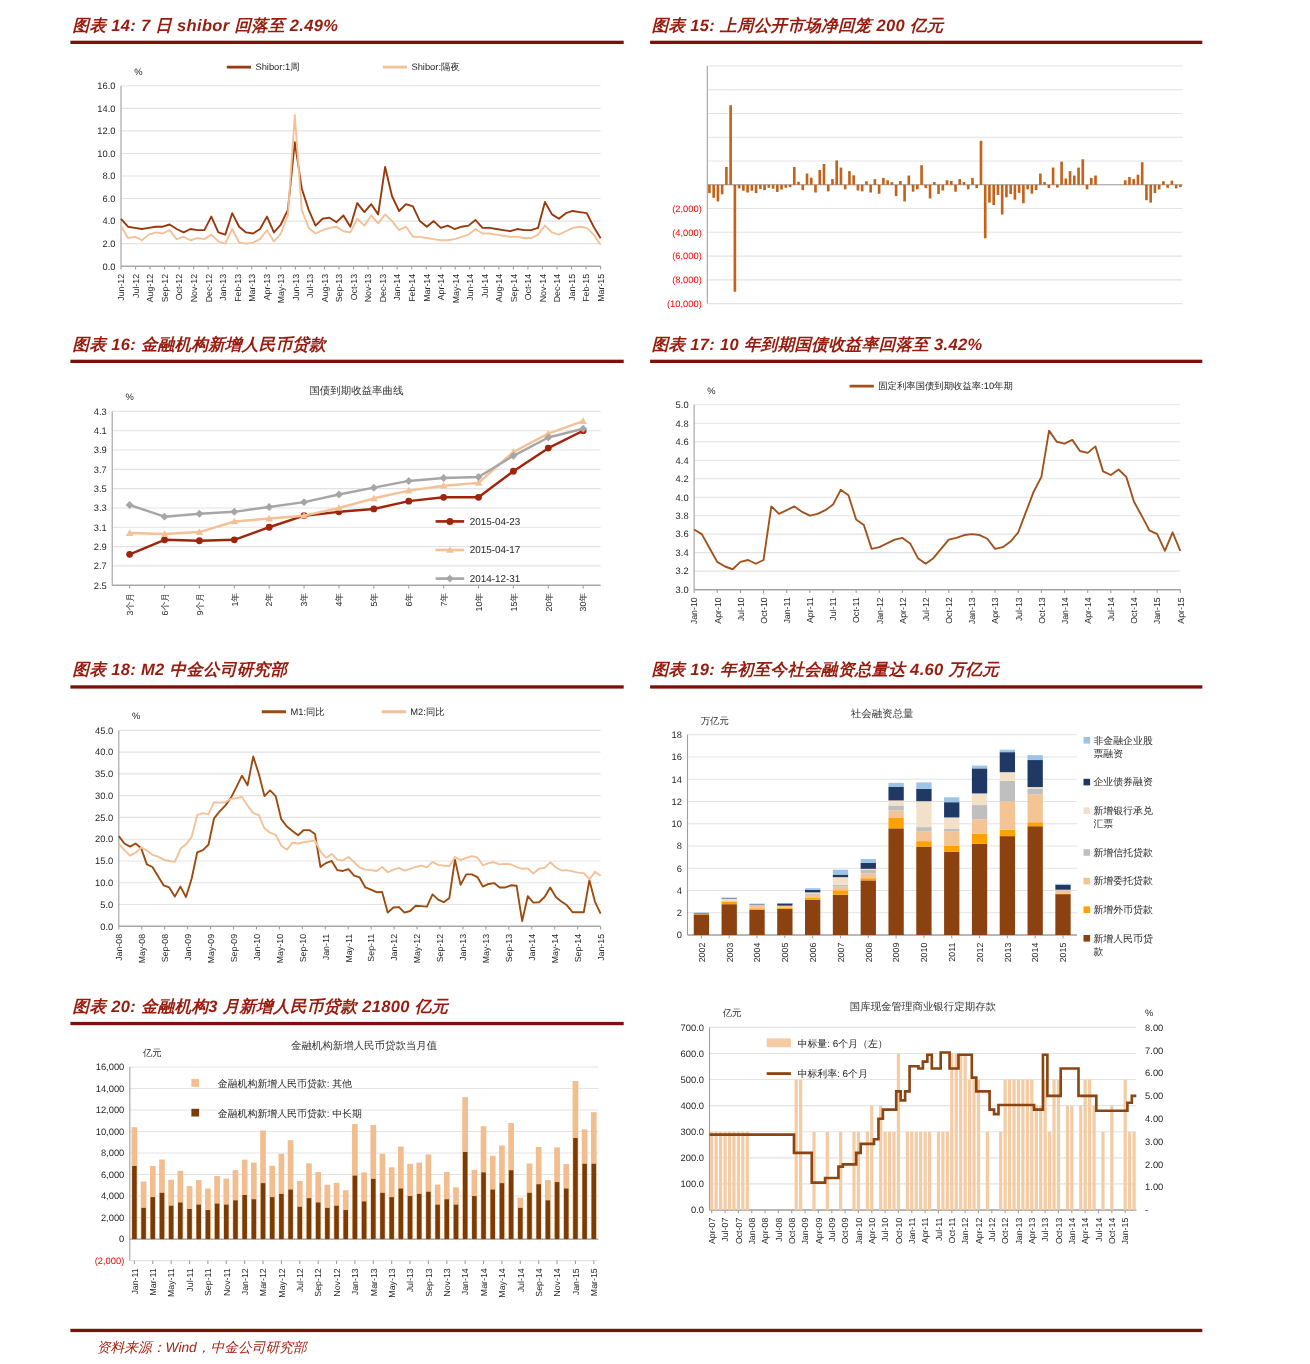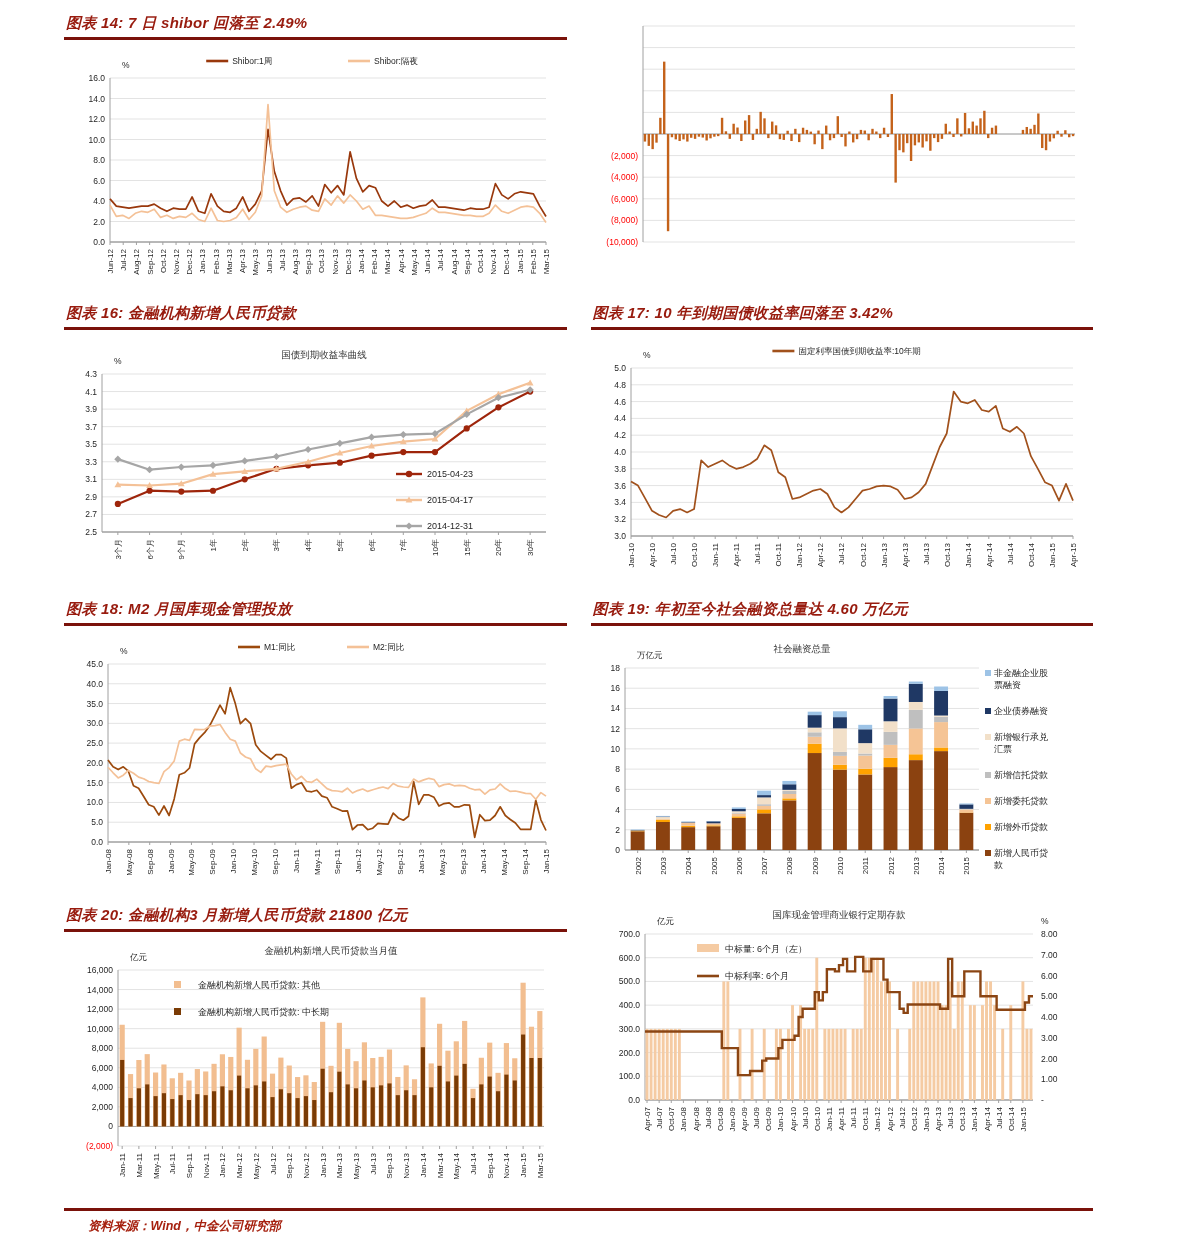--- a/index.html
+++ b/index.html
@@ -8,21 +8,21 @@
   .grid{display:grid;grid-template-columns:1fr 1fr;column-gap:24px;}
   .fig .ftitle{
     font-size:15px;font-weight:bold;font-style:italic;color:#981B0E;
     letter-spacing:.3px;padding:0 0 4px 2px;border-bottom:3px solid #7A120A;
     margin:10px 0 8px 0;white-space:nowrap;overflow:hidden;
   }
   .grid .fig:nth-child(1) .ftitle,.grid .fig:nth-child(2) .ftitle{margin-top:0;}
   .chart{width:100%;}
   .chart svg{display:block;}
   .footer{margin-top:6px;border-top:3px solid #7A120A;padding:5px 0 0 24px;}
-  .footer .src{font-size:12.5px;font-weight:bold;font-style:italic;color:#A6210F;}
+  .footer .src{font-size:12.5px;font-weight:normal;font-style:italic;color:#A6210F;}
 </style>
 </head>
 <body>
 
 <div class="page">
   <div class="grid">
     <div class="fig">
       <div class="ftitle">图表 14: 7 日 shibor 回落至 2.49%</div>
       <div class="chart">
           <svg width="492" height="246" viewBox="0 0 492 246" xmlns="http://www.w3.org/2000/svg">
@@ -118,20 +118,21 @@
             <polyline points="46.0,150.9 52.3,158.1 58.6,159.2 65.0,160.2 71.3,159.2 77.6,158.1 83.9,158.1 90.2,156.1 96.6,160.2 102.9,163.3 109.2,160.2 115.5,161.2 121.8,161.2 128.1,148.9 134.5,163.3 140.8,165.3 147.1,145.8 153.4,158.1 159.7,163.3 166.1,164.3 172.4,160.2 178.7,148.9 185.0,163.3 191.3,156.1 197.7,142.8 204.0,81.3 210.3,123.3 216.6,142.8 222.9,157.1 229.2,150.9 235.6,149.9 241.9,154.0 248.2,147.9 254.5,158.1 260.8,136.6 267.2,144.8 273.5,137.6 279.8,146.9 286.1,103.8 292.4,130.4 298.8,143.8 305.1,137.6 311.4,139.7 317.7,153.0 324.0,158.1 330.3,153.0 336.7,159.2 343.0,157.1 349.3,160.2 355.6,158.1 361.9,157.1 368.3,152.0 374.6,159.2 380.9,159.2 387.2,160.2 393.5,161.2 399.9,162.2 406.2,160.2 412.5,161.2 418.8,161.2 425.1,159.2 431.4,135.6 437.8,146.9 444.1,150.9 450.4,145.8 456.7,143.8 463.0,144.8 469.4,145.8 475.7,158.1 482.0,168.5" fill="none" stroke="#99380C" stroke-width="1.7" stroke-linejoin="round"></polyline>
             <polyline points="46.0,157.1 52.3,168.4 58.6,167.3 65.0,170.4 71.3,165.3 77.6,163.3 83.9,164.3 90.2,161.2 96.6,169.4 102.9,167.3 109.2,170.4 115.5,168.4 121.8,169.4 128.1,165.3 134.5,171.5 140.8,173.5 147.1,160.2 153.4,172.5 159.7,173.5 166.1,172.5 172.4,169.4 178.7,161.2 185.0,171.5 191.3,164.3 197.7,147.9 204.0,56.6 210.3,142.8 216.6,159.2 222.9,164.3 229.2,161.2 235.6,159.2 241.9,158.1 248.2,162.2 254.5,163.3 260.8,150.9 267.2,157.1 273.5,147.9 279.8,155.1 286.1,146.9 292.4,153.0 298.8,161.2 305.1,158.1 311.4,167.3 317.7,167.3 324.0,168.4 330.3,169.4 336.7,170.4 343.0,170.4 349.3,169.4 355.6,167.3 361.9,165.3 368.3,160.2 374.6,164.3 380.9,164.3 387.2,165.3 393.5,166.3 399.9,167.3 406.2,167.3 412.5,168.4 418.8,168.4 425.1,165.3 431.4,157.1 437.8,163.3 444.1,165.3 450.4,162.2 456.7,159.2 463.0,158.1 469.4,159.2 475.7,165.3 482.0,174.5" fill="none" stroke="#F4C197" stroke-width="1.7" stroke-linejoin="round"></polyline>
             <line x1="142.2" y1="13" x2="164.2" y2="13" stroke="#99380C" stroke-width="2.6"></line>
             <text x="168.2" y="16" font-size="8.5" fill="#262626">Shibor:1周</text>
             <line x1="284" y1="13" x2="306" y2="13" stroke="#F4C197" stroke-width="2.6"></line>
             <text x="310" y="16" font-size="8.5" fill="#262626">Shibor:隔夜</text>
           </svg>
         </div>
     </div>
     <div class="fig">
+      <div class="ftitle">图表 15:  上周公开市场净回笼 200 亿元</div>
       <div class="chart">
           <svg width="492" height="246" viewBox="0 0 492 246" xmlns="http://www.w3.org/2000/svg">
             <line x1="52" y1="228" x2="484" y2="228" stroke="#E3E3E3" stroke-width="1"></line>
             <text x="47" y="231" text-anchor="end" font-size="8.5" fill="#FF0000">(10,000)</text>
             <line x1="52" y1="206.4" x2="484" y2="206.4" stroke="#E3E3E3" stroke-width="1"></line>
             <text x="47" y="209.4" text-anchor="end" font-size="8.5" fill="#FF0000">(8,000)</text>
             <line x1="52" y1="184.8" x2="484" y2="184.8" stroke="#E3E3E3" stroke-width="1"></line>
             <text x="47" y="187.8" text-anchor="end" font-size="8.5" fill="#FF0000">(6,000)</text>
             <line x1="52" y1="163.2" x2="484" y2="163.2" stroke="#E3E3E3" stroke-width="1"></line>
             <text x="47" y="166.2" text-anchor="end" font-size="8.5" fill="#FF0000">(4,000)</text>
@@ -440,21 +441,21 @@
             <text transform="rotate(-90 463.95238095238096 205)" x="463.95238095238096" y="205" text-anchor="end" font-size="8" fill="#262626">Jan-15</text>
             <line x1="482" y1="198" x2="482" y2="201" stroke="#A0A0A0"></line>
             <text transform="rotate(-90 485 205)" x="485" y="205" text-anchor="end" font-size="8" fill="#262626">Apr-15</text>
             <polyline points="40.0,143.4 47.0,147.6 54.0,160.2 61.0,172.8 68.1,177.0 75.1,179.5 82.1,172.8 89.1,171.1 96.1,174.5 103.1,171.1 110.2,122.4 117.2,129.1 124.2,125.8 131.2,122.4 138.2,127.4 145.2,130.8 152.3,129.1 159.3,125.8 166.3,120.7 173.3,107.3 180.3,112.3 187.3,134.2 194.3,139.2 201.4,161.0 208.4,159.4 215.4,156.0 222.4,152.6 229.4,151.0 236.4,156.0 243.5,169.4 250.5,174.5 257.5,169.4 264.5,161.0 271.5,152.6 278.5,151.0 285.6,148.4 292.6,147.6 299.6,148.4 306.6,151.8 313.6,161.0 320.6,159.4 327.7,154.3 334.7,145.9 341.7,127.4 348.7,109.0 355.7,95.5 362.7,53.5 369.7,63.6 376.8,65.3 383.8,61.9 390.8,72.0 397.8,73.7 404.8,67.8 411.8,90.5 418.9,93.8 425.9,88.8 432.9,95.5 439.9,118.2 446.9,130.8 453.9,144.2 461.0,147.6 468.0,162.7 475.0,145.9 482.0,162.7" fill="none" stroke="#A1511C" stroke-width="1.7" stroke-linejoin="round"></polyline>
             <line x1="181.4" y1="13" x2="203.4" y2="13" stroke="#A1511C" stroke-width="2.6"></line>
             <text x="207.4" y="16" font-size="8.5" fill="#262626">固定利率国债到期收益率:10年期</text>
           </svg>
         </div>
     </div>
     <div class="fig">
-      <div class="ftitle">图表 18: M2 月国库现金管理投放</div>
+      <div class="ftitle">图表 18: M2 中金公司研究部</div>
       <div class="chart">
           <svg width="492" height="262" viewBox="0 0 492 262" xmlns="http://www.w3.org/2000/svg">
             <line x1="44" y1="208" x2="482" y2="208" stroke="#A0A0A0" stroke-width="1"></line>
             <text x="39" y="211" text-anchor="end" font-size="8.5" fill="#262626">0.0</text>
             <line x1="44" y1="188.2222222222222" x2="482" y2="188.2222222222222" stroke="#E3E3E3" stroke-width="1"></line>
             <text x="39" y="191.2222222222222" text-anchor="end" font-size="8.5" fill="#262626">5.0</text>
             <line x1="44" y1="168.44444444444446" x2="482" y2="168.44444444444446" stroke="#E3E3E3" stroke-width="1"></line>
             <text x="39" y="171.44444444444446" text-anchor="end" font-size="8.5" fill="#262626">10.0</text>
             <line x1="44" y1="148.66666666666669" x2="482" y2="148.66666666666669" stroke="#E3E3E3" stroke-width="1"></line>
             <text x="39" y="151.66666666666669" text-anchor="end" font-size="8.5" fill="#262626">15.0</text>

